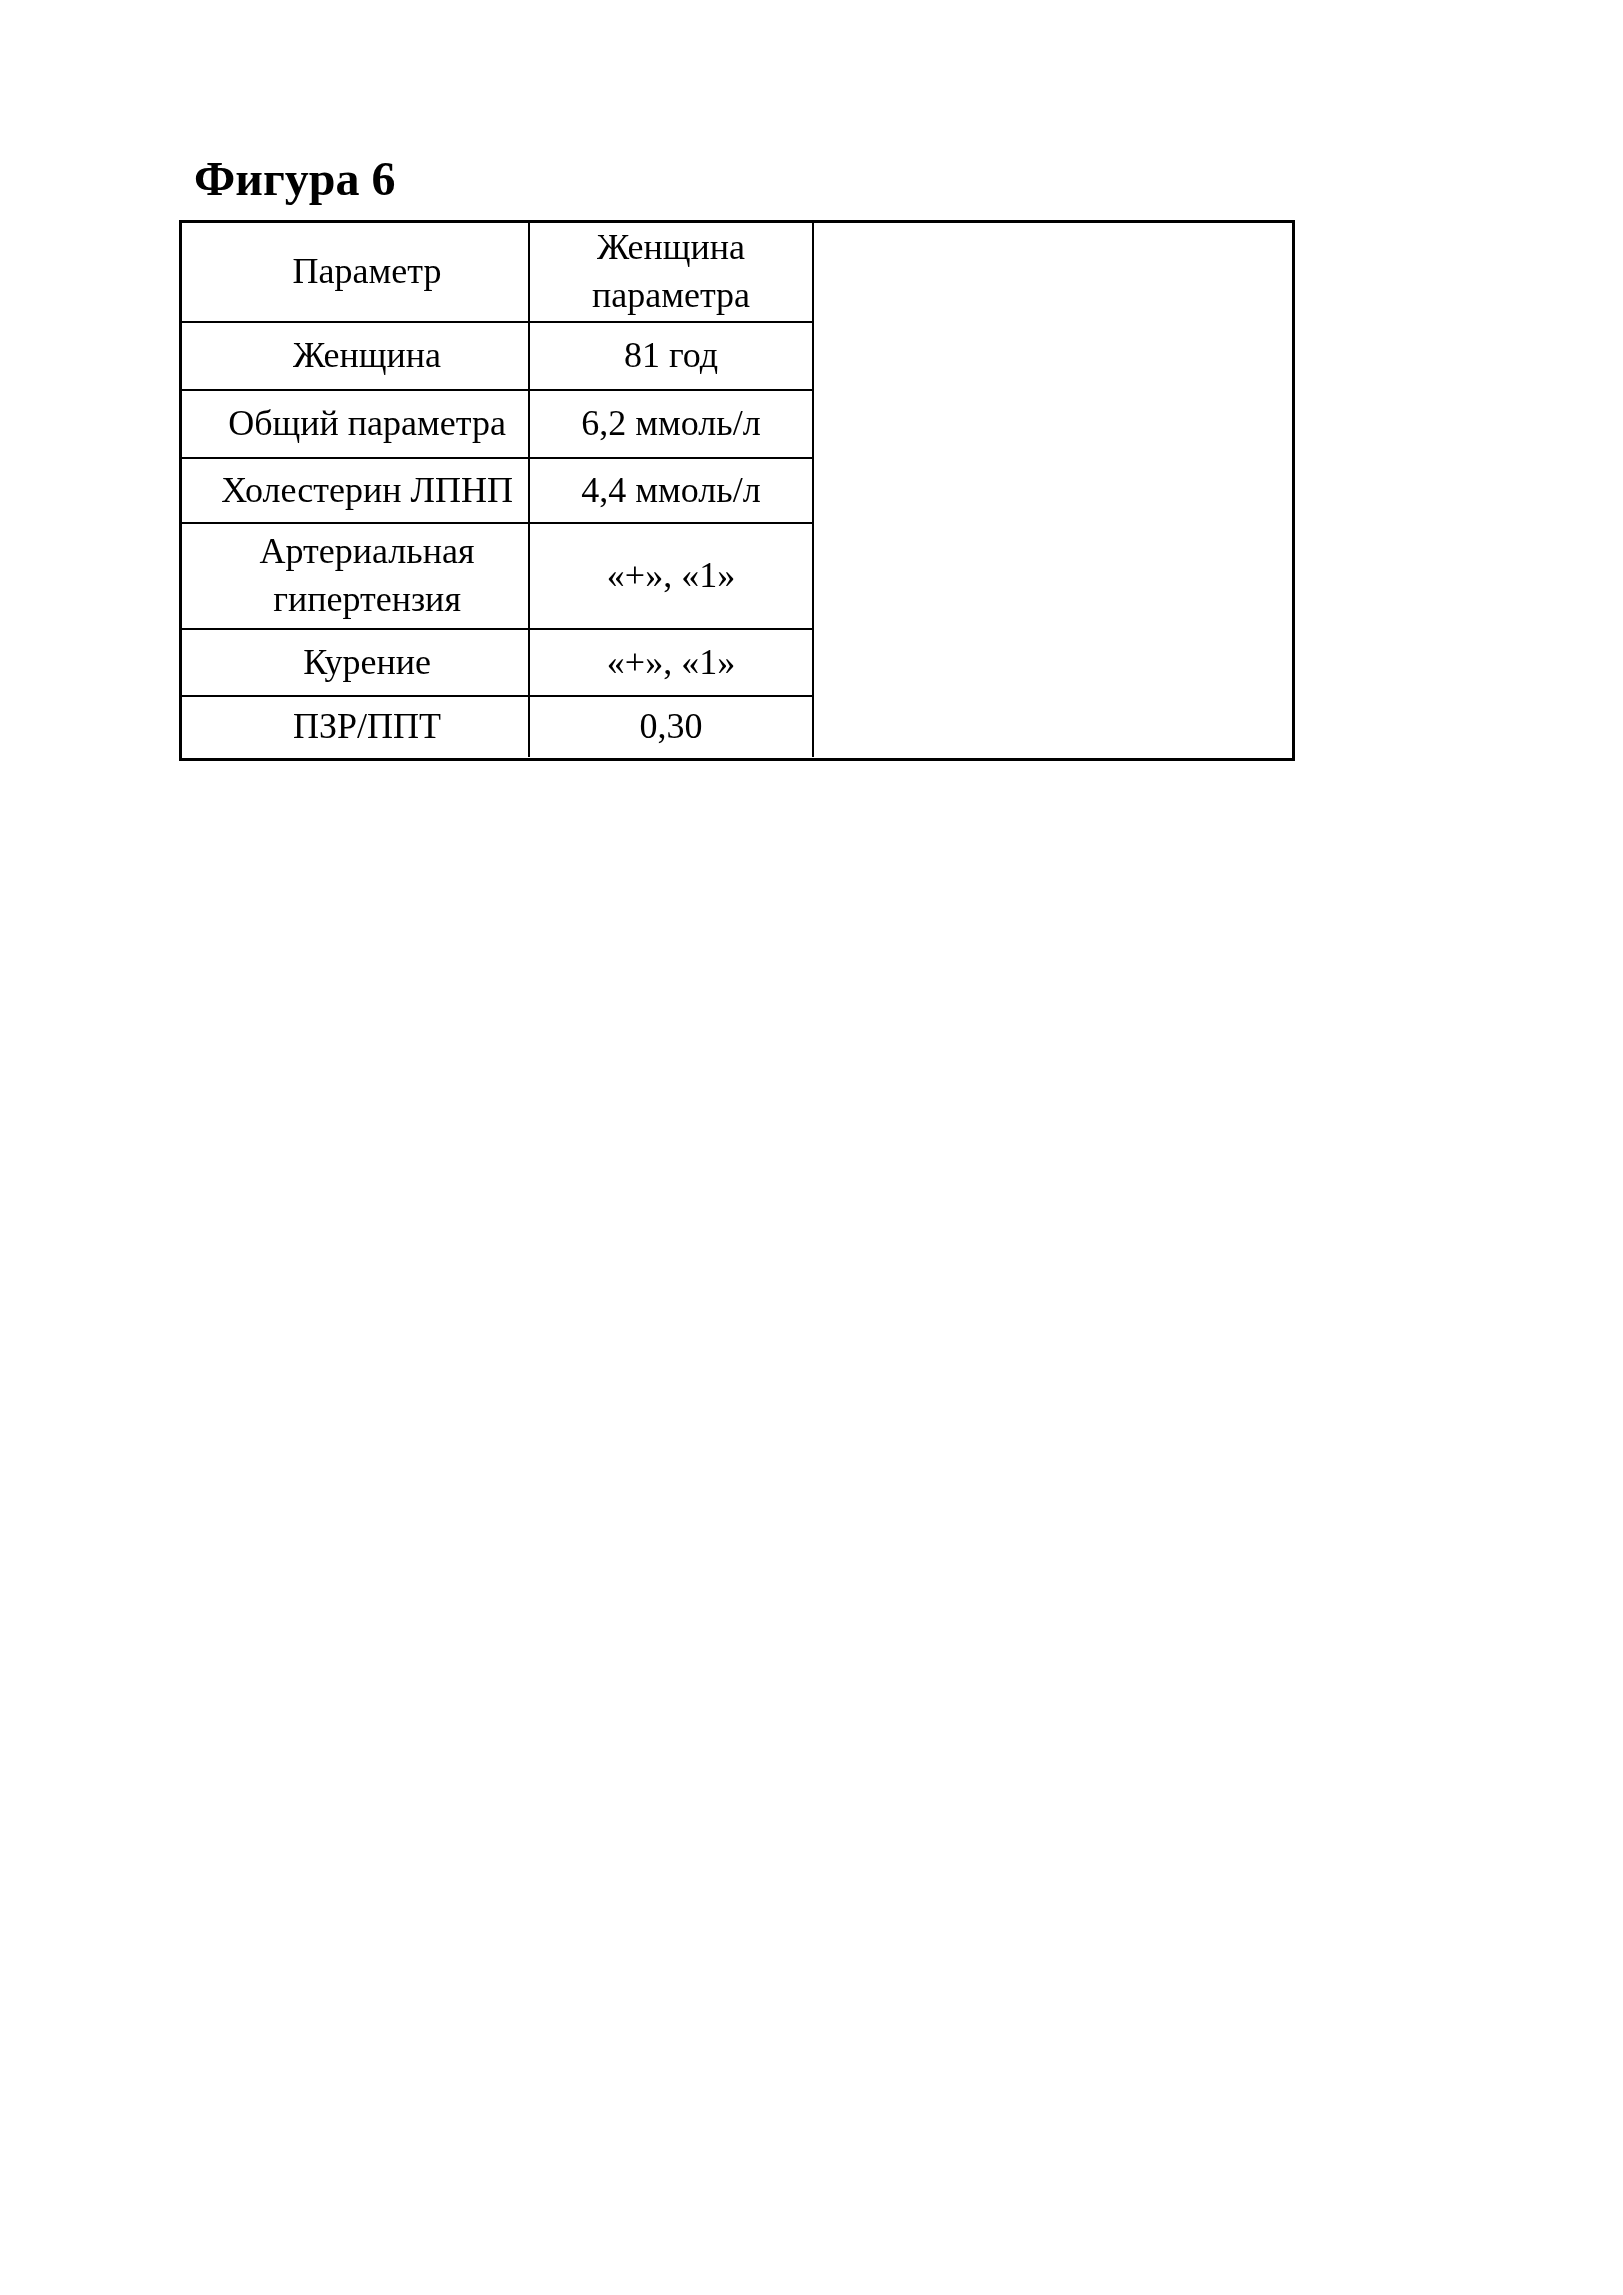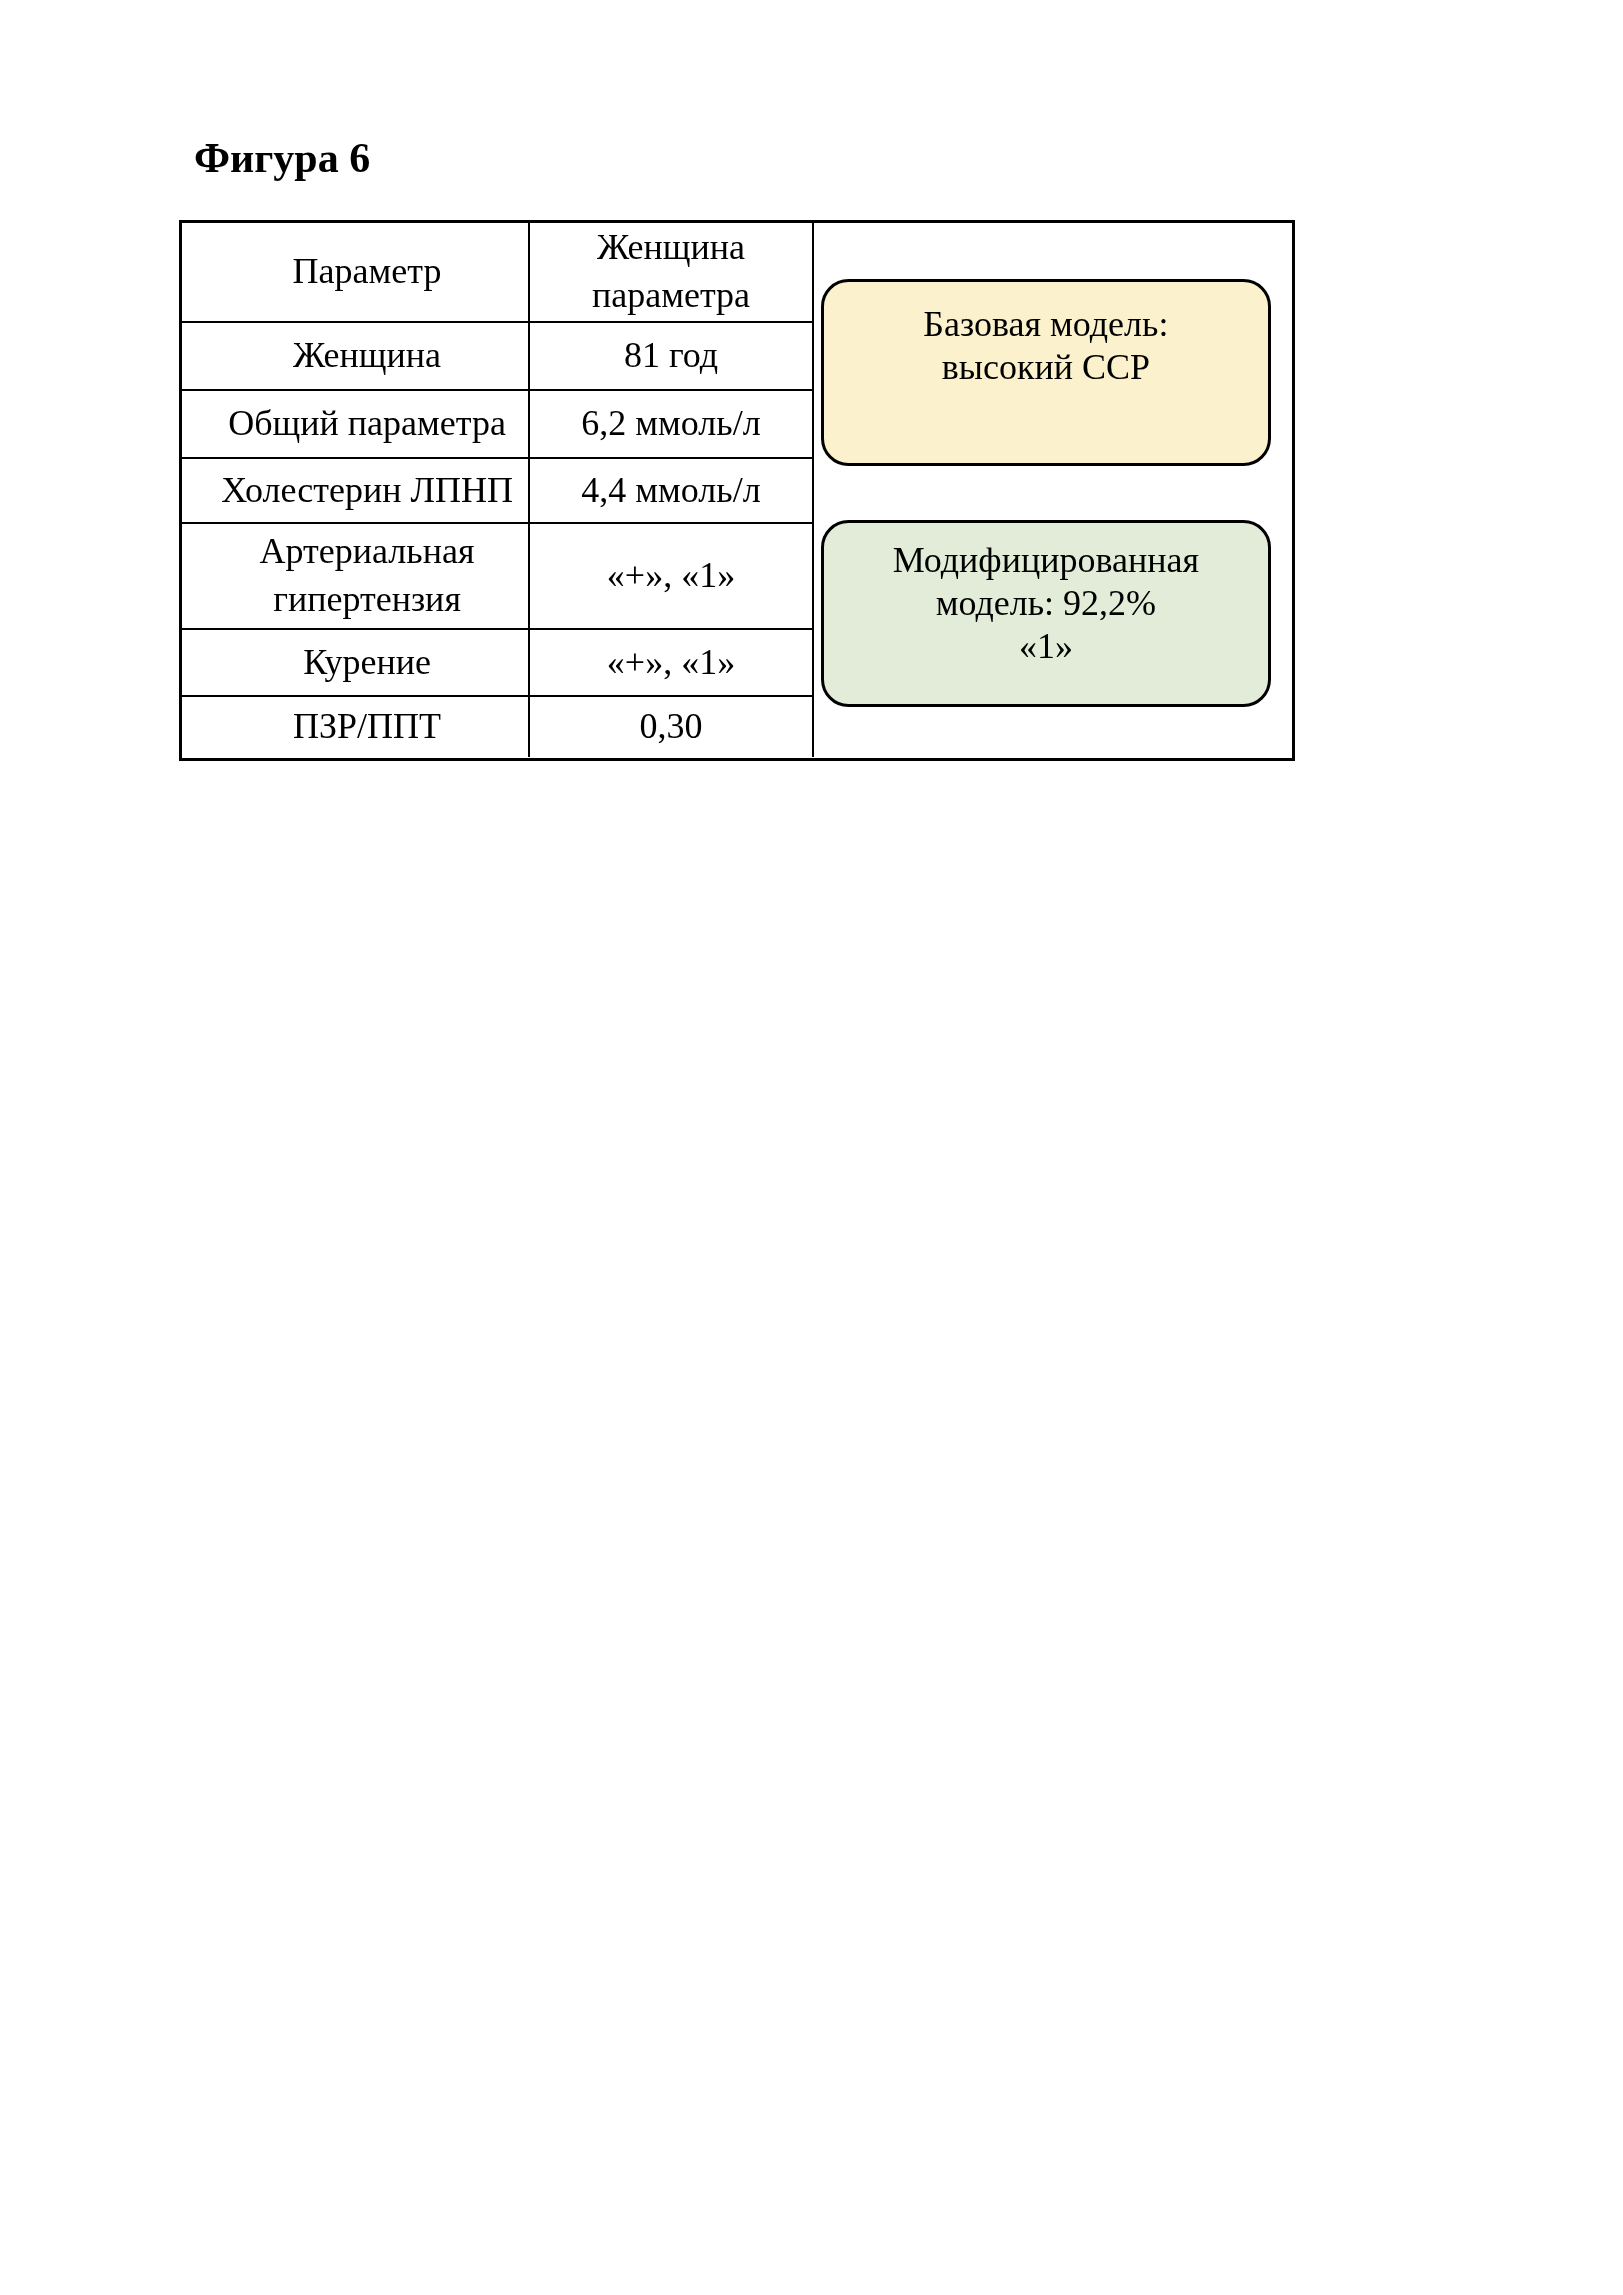--- a/index.html
+++ b/index.html
@@ -11,22 +11,22 @@
   .page {
     position: relative;
     width: 1623px;
     height: 2295px;
     background: #ffffff;
     overflow: hidden;
   }
   .fig-title {
     position: absolute;
     left: 194px;
-    top: 135px;
-    font-size: 42px;
+    top: 153px;
+    font-size: 48px;
     font-weight: bold;
     line-height: 1.1;
     white-space: nowrap;
   }
   .figure {
     position: absolute;
     left: 179px;
     top: 220px;
     width: 1116px;
     height: 541px;
@@ -166,31 +166,17 @@
           <td>
             <span>ПЗР/ППТ</span>
           </td>
           <td>
             <span>0,30</span>
           </td>
         </tr>
       </tbody>
     </table>
 
-    <div class="pane">
-
-      <div class="callout base" style="background-color: rgb(252, 241, 205);">
-        <div>Базовая модель:</div>
-        <div>высокий ССР</div>
-      </div>
-
-      <div class="callout modified" style="background-color: rgb(227, 236, 216);">
-        <div>Модифицированная</div>
-        <div>модель: 92,2%</div>
-        <div>«1»</div>
-      </div>
-
-    </div>
 
   </div>
 
 </div>
 
 
 </body></html>

